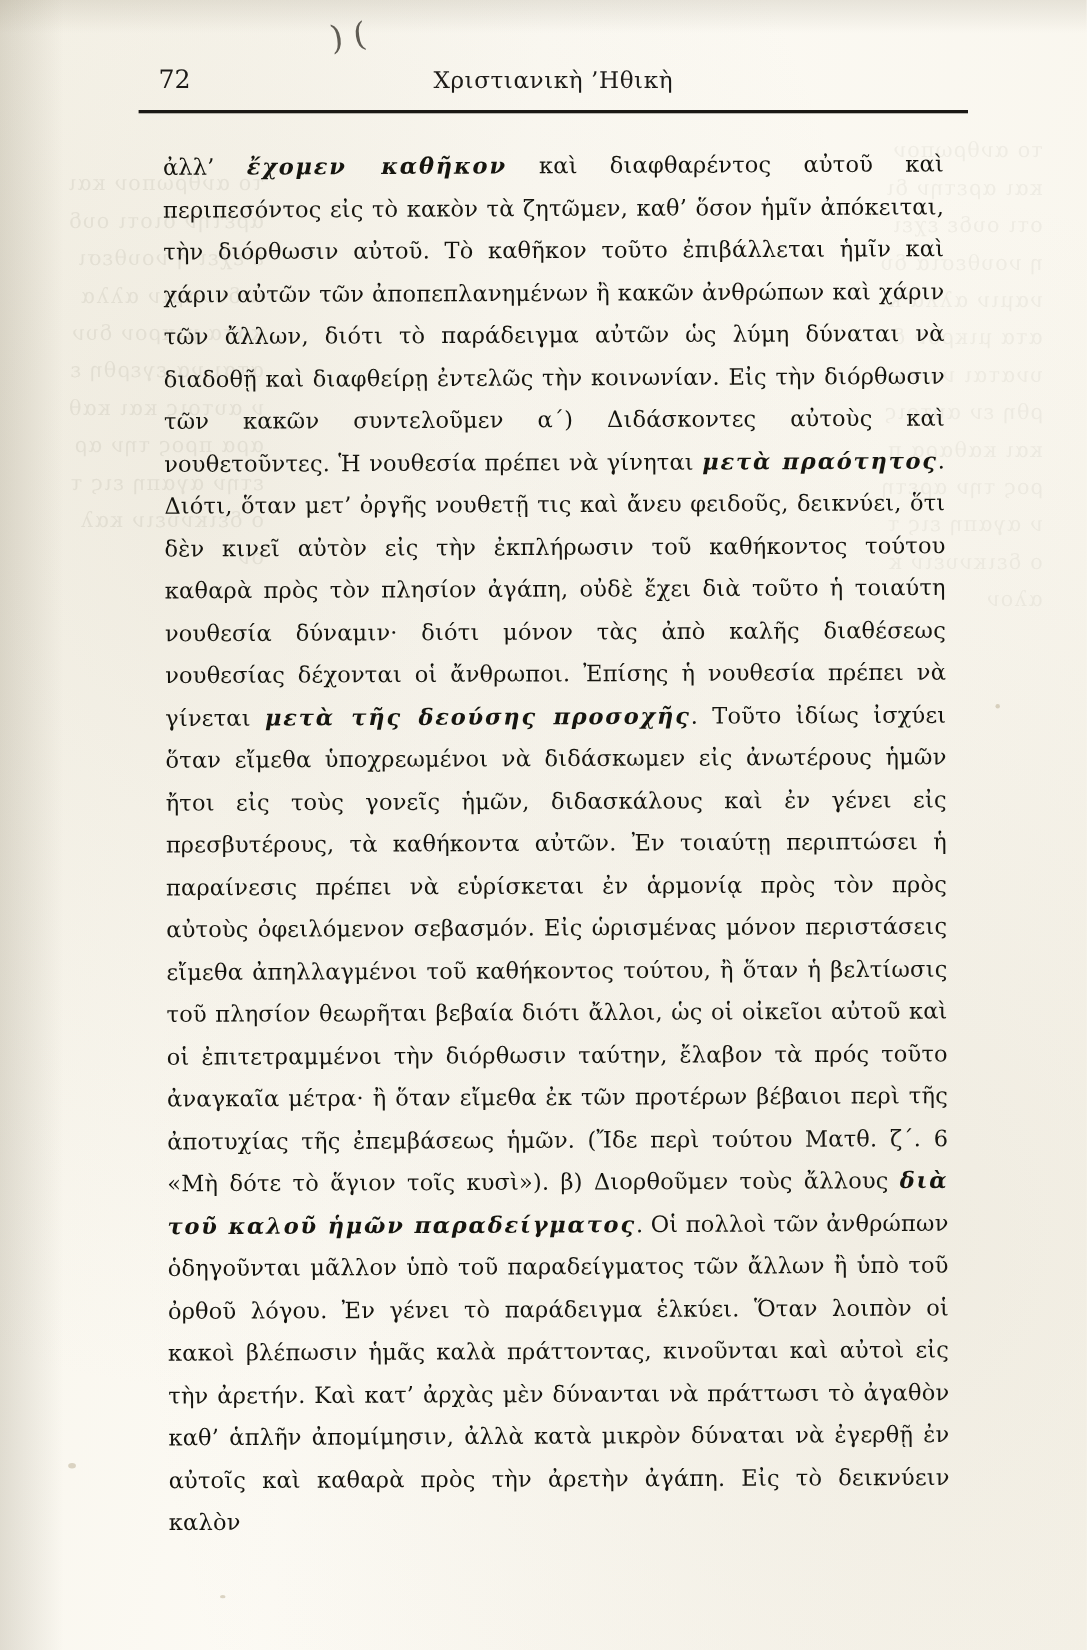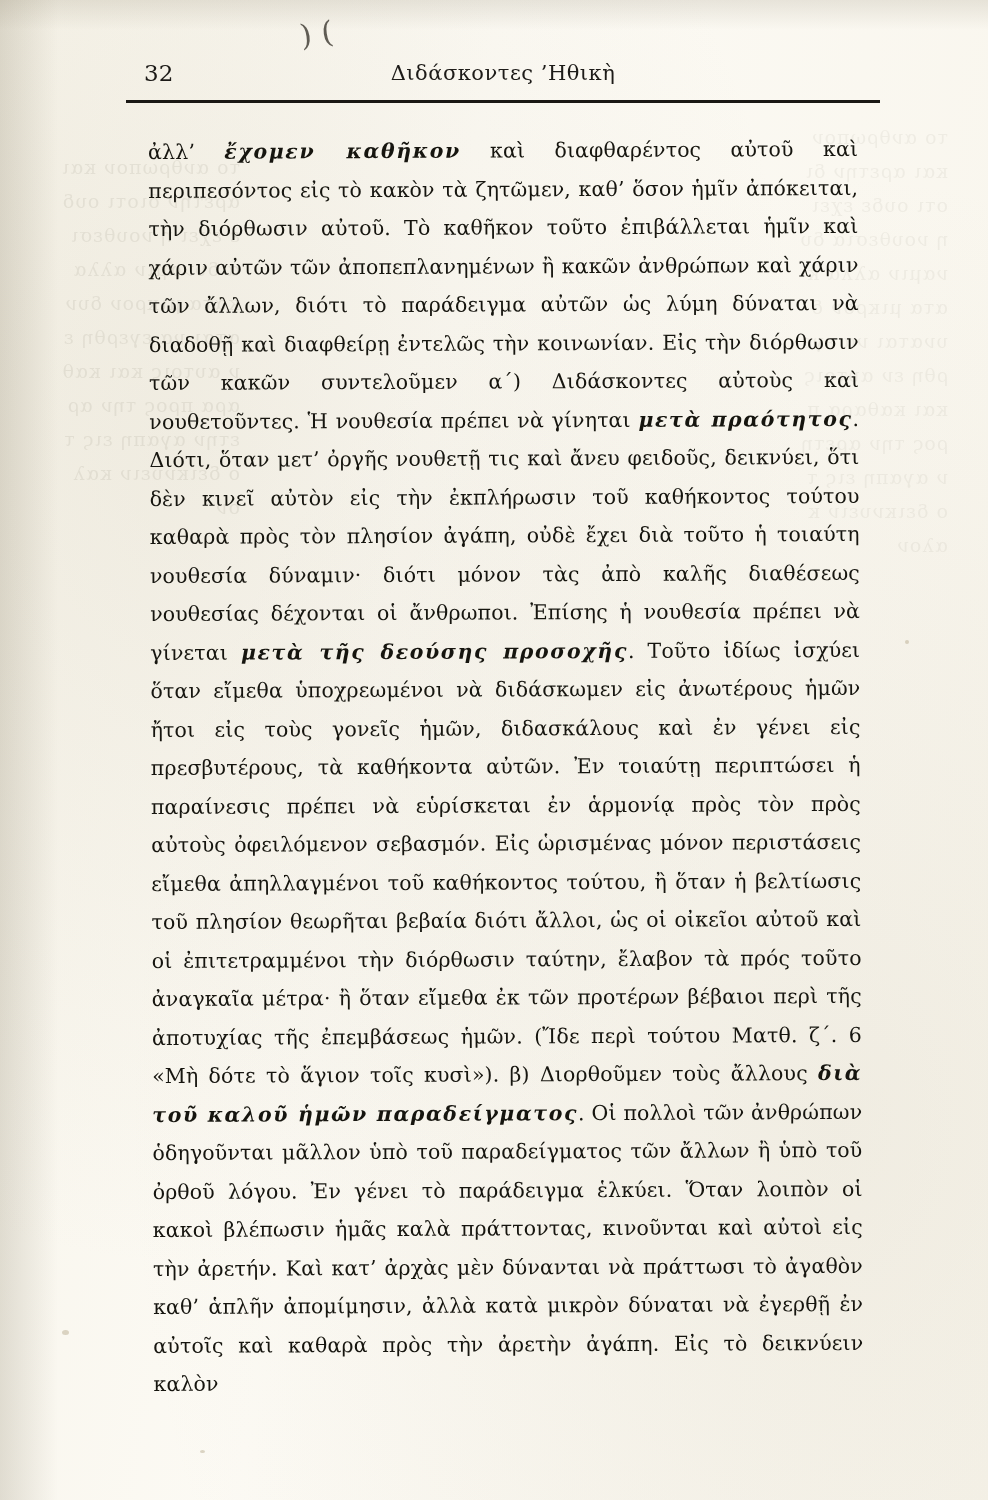--- a/index.html
+++ b/index.html
@@ -146,22 +146,22 @@
   <div class="ghost">το ανθρωπον και αρετην διοτι ουδε εχει η νουθεσια δυναμιν αλλα κατα μικρον δυναται να εγερθη εν αυτοις και καθαρα προς την αρετην αγαπη εις το δεικνυειν καλον</div>
   <div class="ghost ghost2">το ανθρωπον και αρετην διοτι ουδε εχει η νουθεσια δυναμιν αλλα κατα μικρον δυναται να εγερθη εν αυτοις και καθαρα προς την αρετην αγαπη εις το δεικνυειν καλον</div>
 
   <div class="speck" style="left:62px; top:1330px; width:7px; height:5px;"></div>
   <div class="speck" style="left:905px; top:640px; width:4px; height:4px;"></div>
   <div class="speck" style="left:200px; top:1450px; width:5px; height:3px;"></div>
 
   <div class="pen-mark">) (</div>
 
   <div class="header">
-    <div class="folio">32</div>
-    <div class="running-title">Διδάσκοντες ’Ηθικὴ</div>
+    <div class="folio">72</div>
+    <div class="running-title">Χριστιανικὴ ’Ηθικὴ</div>
   </div>
   <div class="rule"></div>
 
   <div class="body-text">
     <p id="para"><span>ἀλλ’ </span><span class="bi sp">ἔχομεν καθῆκον</span><span> καὶ διαφθαρέντος αὐτοῦ καὶ περιπεσόντος εἰς τὸ κακὸν τὰ ζητῶμεν, καθ’ ὅσον ἡμῖν ἀπόκειται, τὴν διόρθωσιν αὐτοῦ. Τὸ καθῆκον τοῦτο ἐπιβάλλεται ἡμῖν καὶ χάριν αὐτῶν τῶν ἀποπεπλανημένων ἢ κακῶν ἀνθρώπων καὶ χάριν τῶν ἄλλων, διότι τὸ παράδειγμα αὐτῶν ὡς λύμη δύναται νὰ διαδοθῇ καὶ διαφθείρῃ ἐντελῶς τὴν κοινωνίαν. Εἰς τὴν διόρθωσιν τῶν κακῶν συντελοῦμεν α΄) Διδάσκοντες αὐτοὺς καὶ νουθετοῦντες. Ἡ νουθεσία πρέπει νὰ γίνηται </span><span class="bi sp">μετὰ πραότητος</span><span>. Διότι, ὅταν μετ’ ὀργῆς νουθετῇ τις καὶ ἄνευ φειδοῦς, δεικνύει, ὅτι δὲν κινεῖ αὐτὸν εἰς τὴν ἐκπλήρωσιν τοῦ καθήκοντος τούτου καθαρὰ πρὸς τὸν πλησίον ἀγάπη, οὐδὲ ἔχει διὰ τοῦτο ἡ τοιαύτη νουθεσία δύναμιν· διότι μόνον τὰς ἀπὸ καλῆς διαθέσεως νουθεσίας δέχονται οἱ ἄνθρωποι. Ἐπίσης ἡ νουθεσία πρέπει νὰ γίνεται </span><span class="bi sp">μετὰ τῆς δεούσης προσοχῆς</span><span>. Τοῦτο ἰδίως ἰσχύει ὅταν εἴμεθα ὑποχρεωμένοι νὰ διδάσκωμεν εἰς ἀνωτέρους ἡμῶν ἤτοι εἰς τοὺς γονεῖς ἡμῶν, διδασκάλους καὶ ἐν γένει εἰς πρεσβυτέρους, τὰ καθήκοντα αὐτῶν. Ἐν τοιαύτῃ περιπτώσει ἡ παραίνεσις πρέπει νὰ εὑρίσκεται ἐν ἁρμονίᾳ πρὸς τὸν πρὸς αὐτοὺς ὀφειλόμενον σεβασμόν. Εἰς ὡρισμένας μόνον περιστάσεις εἴμεθα ἀπηλλαγμένοι τοῦ καθήκοντος τούτου, ἢ ὅταν ἡ βελτίωσις τοῦ πλησίον θεωρῆται βεβαία διότι ἄλλοι, ὡς οἱ οἰκεῖοι αὐτοῦ καὶ οἱ ἐπιτετραμμένοι τὴν διόρθωσιν ταύτην, ἔλαβον τὰ πρός τοῦτο ἀναγκαῖα μέτρα· ἢ ὅταν εἴμεθα ἐκ τῶν προτέρων βέβαιοι περὶ τῆς ἀποτυχίας τῆς ἐπεμβάσεως ἡμῶν. (Ἴδε περὶ τούτου Ματθ. ζ΄. 6 «Μὴ δότε τὸ ἅγιον τοῖς κυσὶ»). β) Διορθοῦμεν τοὺς ἄλλους </span><span class="bi sp">διὰ τοῦ καλοῦ ἡμῶν παραδείγματος</span><span>. Οἱ πολλοὶ τῶν ἀνθρώπων ὁδηγοῦνται μᾶλλον ὑπὸ τοῦ παραδείγματος τῶν ἄλλων ἢ ὑπὸ τοῦ ὀρθοῦ λόγου. Ἐν γένει τὸ παράδειγμα ἑλκύει. Ὅταν λοιπὸν οἱ κακοὶ βλέπωσιν ἡμᾶς καλὰ πράττοντας, κινοῦνται καὶ αὐτοὶ εἰς τὴν ἀρετήν. Καὶ κατ’ ἀρχὰς μὲν δύνανται νὰ πράττωσι τὸ ἀγαθὸν καθ’ ἁπλῆν ἀπομίμησιν, ἀλλὰ κατὰ μικρὸν δύναται νὰ ἐγερθῇ ἐν αὐτοῖς καὶ καθαρὰ πρὸς τὴν ἀρετὴν ἀγάπη. Εἰς τὸ δεικνύειν καλὸν</span></p>
   </div>
 
 </div>
 
 </body></html>

